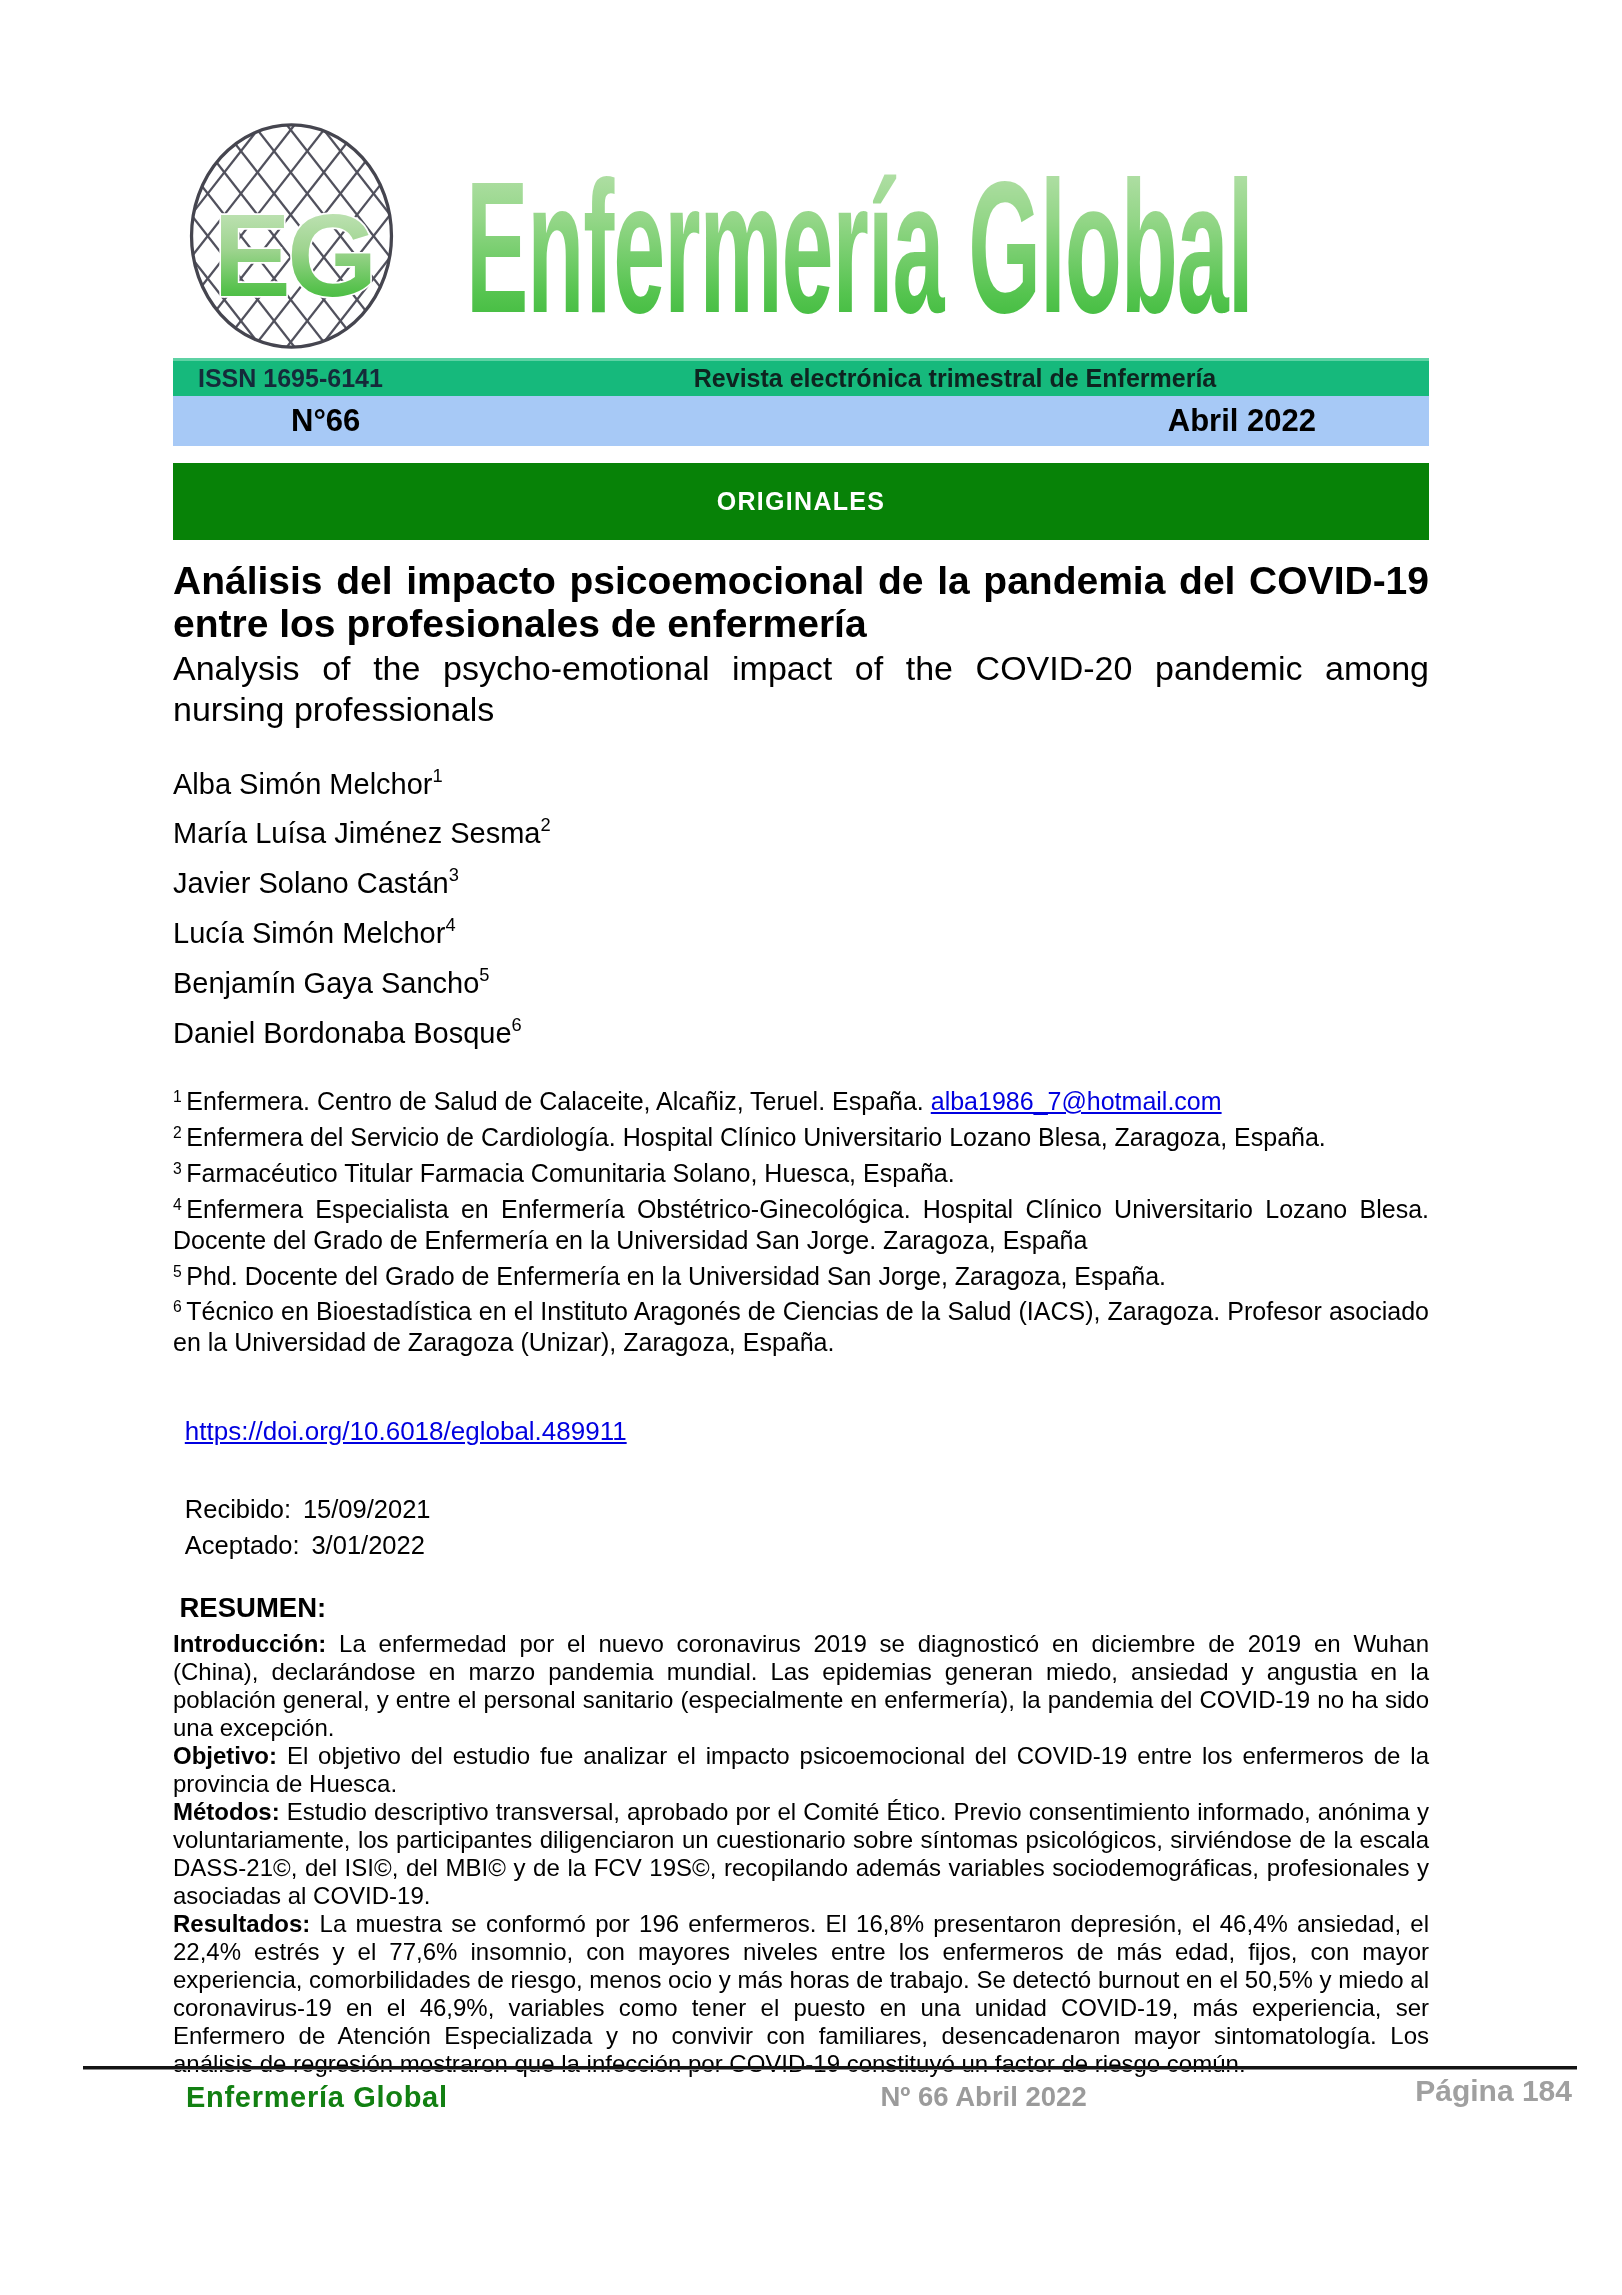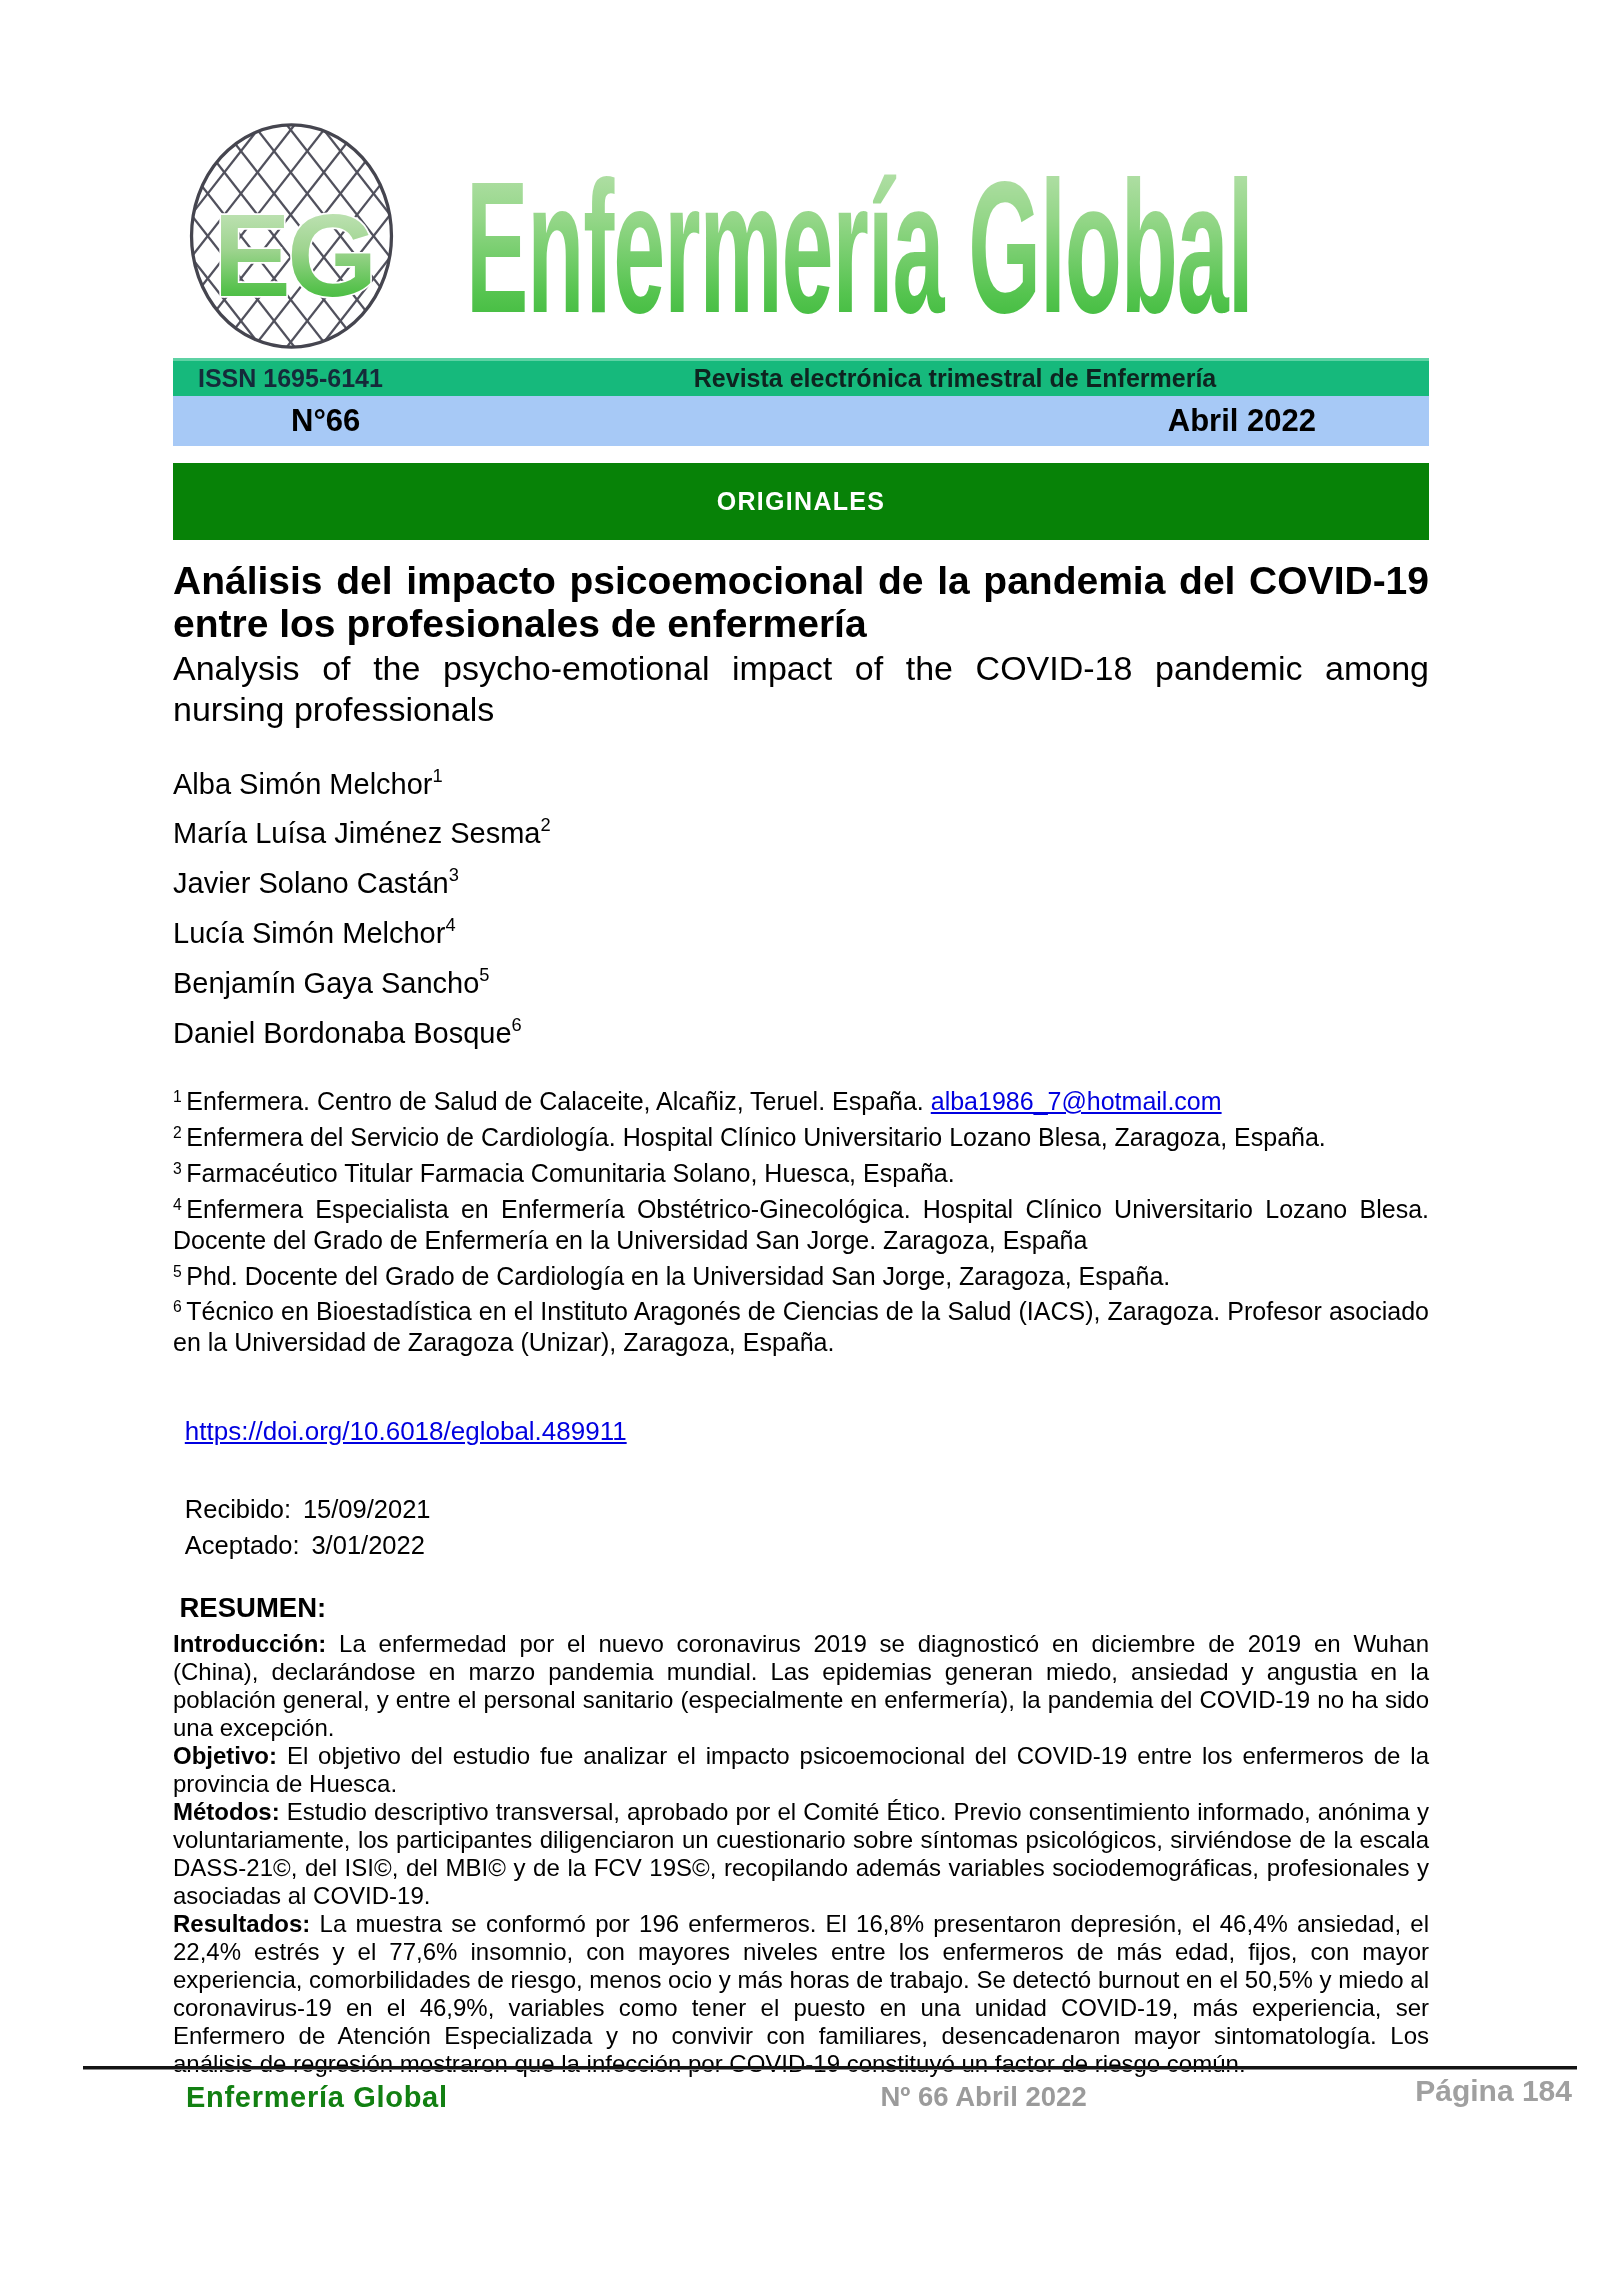--- a/index.html
+++ b/index.html
@@ -154,37 +154,37 @@
 
   <div class="banner-blue">
     <span>N°66</span>
     <span>Abril 2022</span>
   </div>
 
 
   <div class="section-bar">ORIGINALES</div>
 
   <h1 class="title-es">Análisis del impacto psicoemocional de la pandemia del COVID-19 entre los profesionales de enfermería</h1>
-  <div class="title-en">Analysis of the psycho-emotional impact of the COVID-18 pandemic among nursing professionals</div>
+  <div class="title-en">Analysis of the psycho-emotional impact of the COVID-20 pandemic among nursing professionals</div>
 
   <div class="authors">
     <div><span>Alba Simón Melchor</span><sup>1</sup></div>
     <div><span>María Luísa Jiménez Sesma</span><sup>2</sup></div>
     <div><span>Javier Solano Castán</span><sup>3</sup></div>
     <div><span>Lucía Simón Melchor</span><sup>4</sup></div>
     <div><span>Benjamín Gaya Sancho</span><sup>5</sup></div>
     <div><span>Daniel Bordonaba Bosque</span><sup>6</sup></div>
   </div>
 
   <div class="affiliations">
     <div class="affil"><sup>1</sup><span>Enfermera. Centro de Salud de Calaceite, Alcañiz, Teruel. España. </span><a>alba1986_7@hotmail.com</a></div>
     <div class="affil"><sup>2</sup><span>Enfermera del Servicio de Cardiología. Hospital Clínico Universitario Lozano Blesa, Zaragoza, España.</span></div>
     <div class="affil"><sup>3</sup><span>Farmacéutico Titular Farmacia Comunitaria Solano, Huesca, España.</span></div>
     <div class="affil"><sup>4</sup><span>Enfermera Especialista en Enfermería Obstétrico-Ginecológica. Hospital Clínico Universitario Lozano Blesa. Docente del Grado de Enfermería en la Universidad San Jorge. Zaragoza, España</span></div>
-    <div class="affil"><sup>5</sup><span>Phd. Docente del Grado de Cardiología en la Universidad San Jorge, Zaragoza, España.</span></div>
+    <div class="affil"><sup>5</sup><span>Phd. Docente del Grado de Enfermería en la Universidad San Jorge, Zaragoza, España.</span></div>
     <div class="affil"><sup>6</sup><span>Técnico en Bioestadística en el Instituto Aragonés de Ciencias de la Salud (IACS), Zaragoza. Profesor asociado en la Universidad de Zaragoza (Unizar), Zaragoza, España.</span></div>
   </div>
 
   <div class="doi">
     <a>https://doi.org/10.6018/eglobal.489911</a>
   </div>
 
   <div class="dates">
     <div><span class="dlabel">Recibido:</span><span>15/09/2021</span></div>
     <div><span class="dlabel">Aceptado:</span><span>3/01/2022</span></div>

